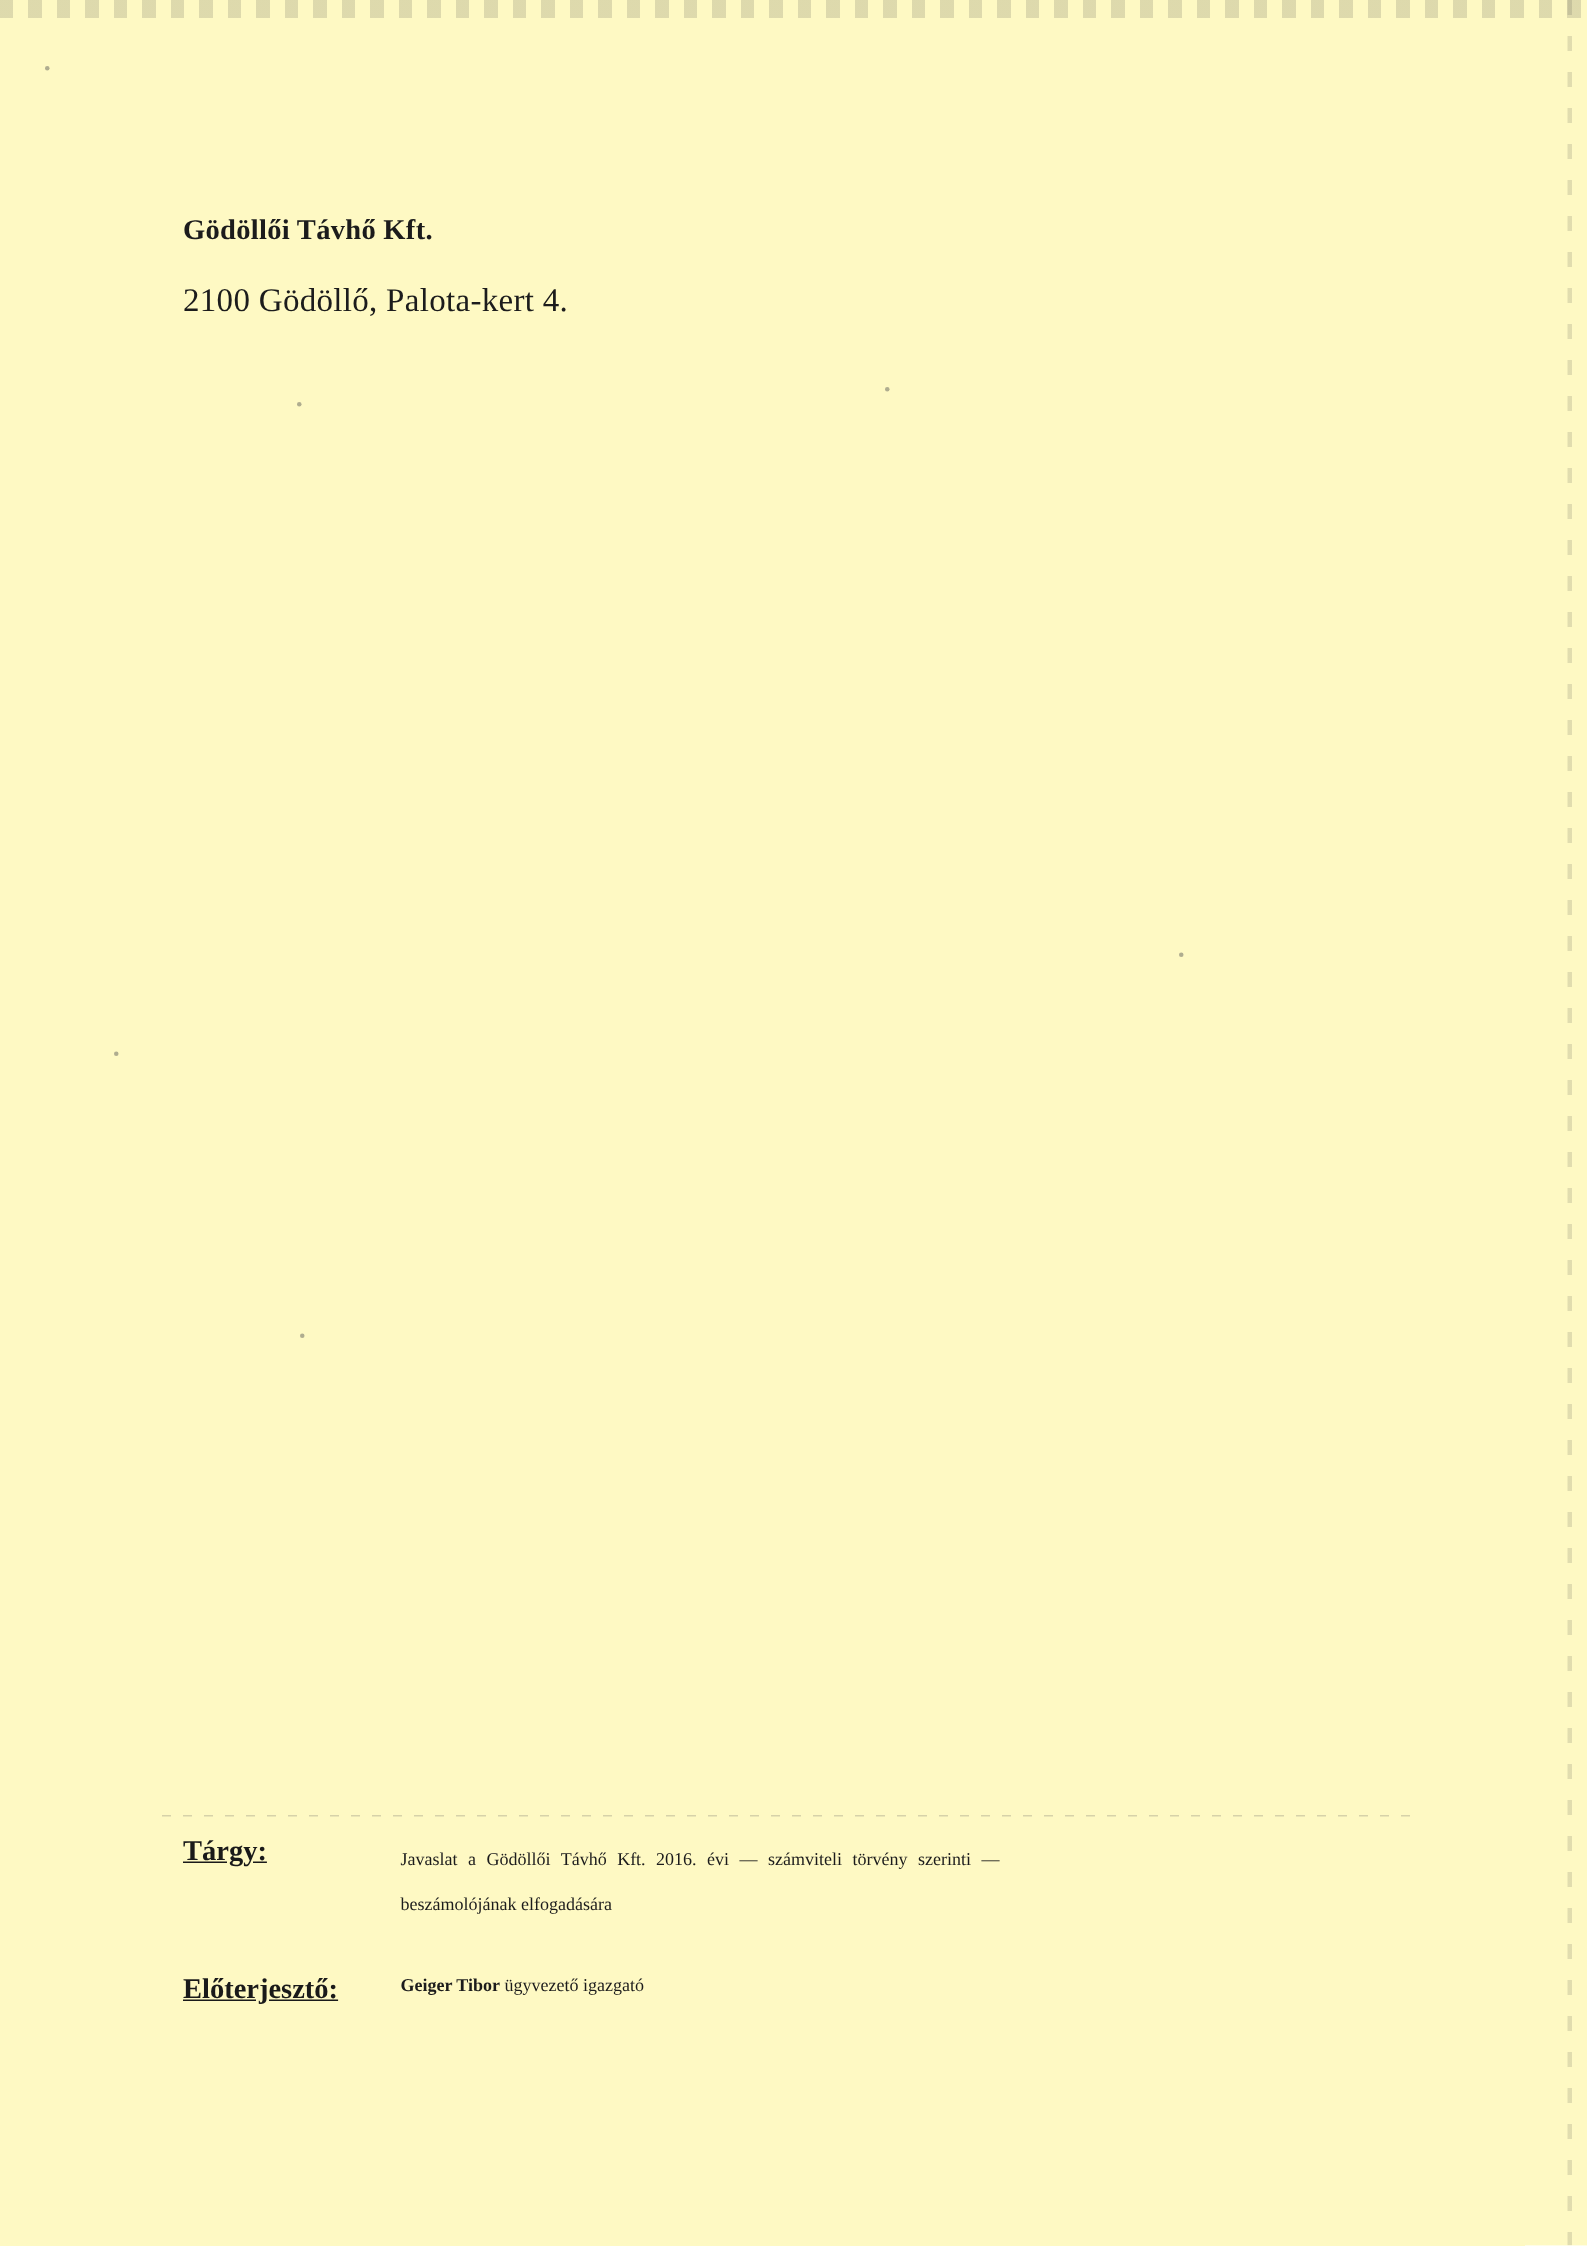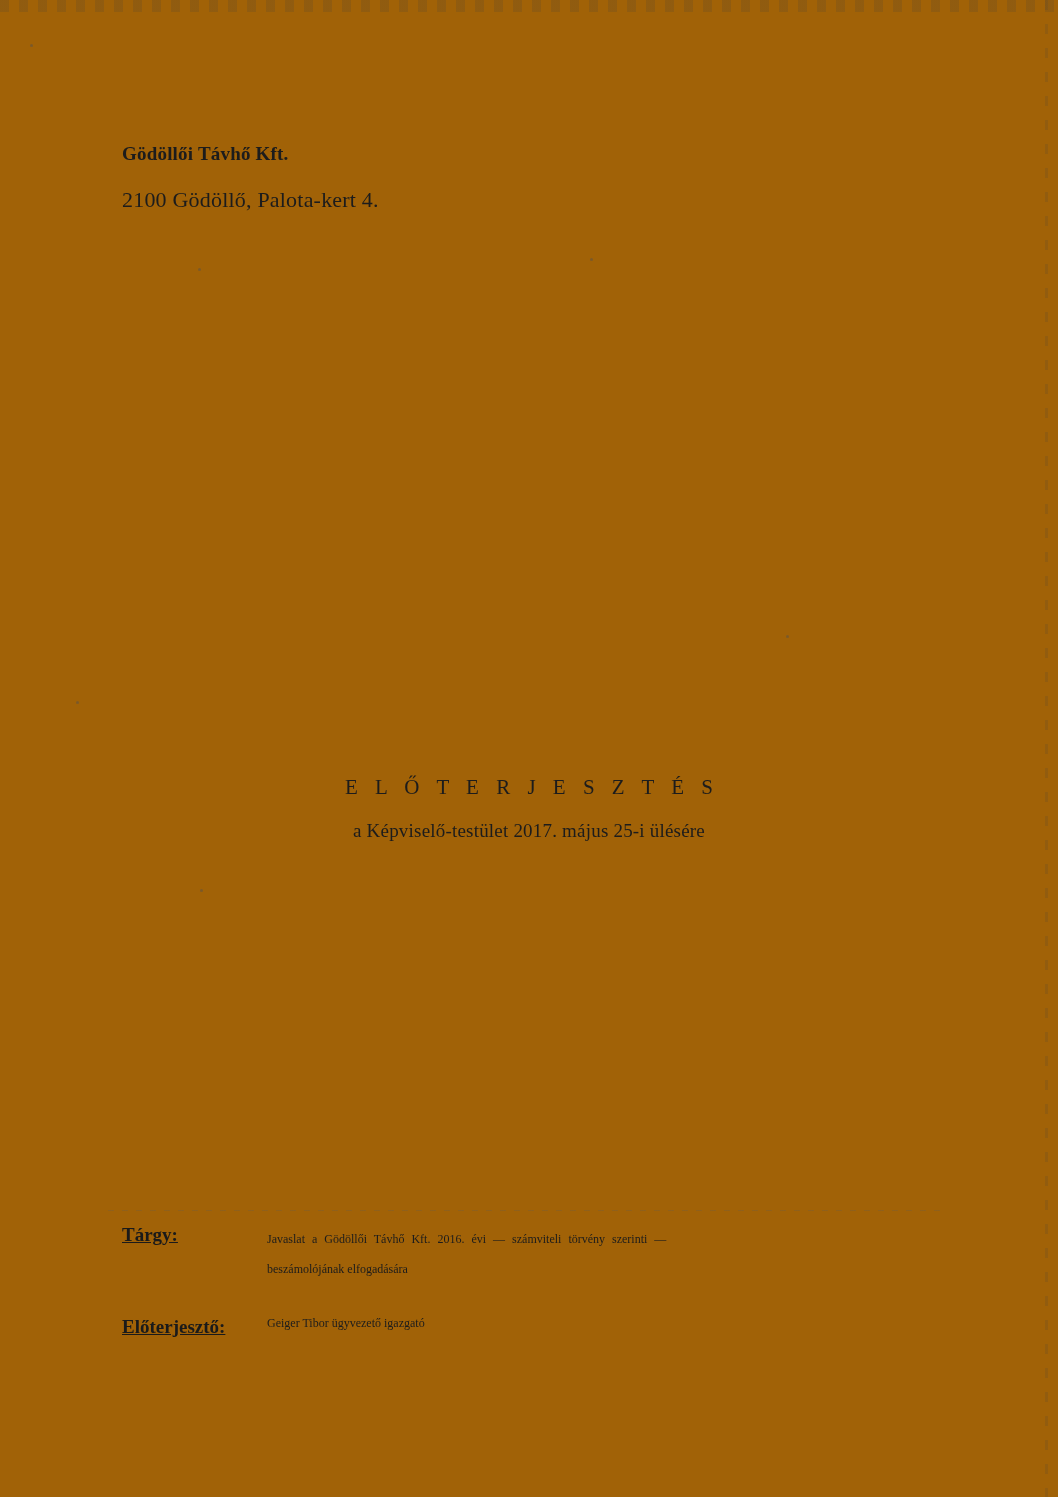--- a/index.html
+++ b/index.html
@@ -9,21 +9,21 @@
   }
   body {
     font-family: "Liberation Serif", serif;
     color: #1a1a1a;
   }
   .page {
     position: relative;
     width: 1058px;
     height: 1497px;
     margin: 0 auto;
-    background: #a16207;
+    background: #fef9c3;
     overflow: hidden;
   }
 
   
   .scan-edge-top {
     position: absolute;
     top: 0;
     left: 0;
     width: 1058px;
     height: 12px;
@@ -116,21 +116,21 @@
   .subject-value {
     font-size: 12px;
     line-height: 30px;
     color: #1c1c1c;
     flex: 1;
   }
   .subject-value .spaced {
     word-spacing: 4px;
   }
   .subject-value .bold {
-    font-weight: normal;
+    font-weight: bold;
   }
   .subject-row.second .subject-label {
     margin-top: 1px;
   }
   .presenter-row {
     margin-top: 24px;
     align-items: flex-end;
   }
 
   
@@ -160,24 +160,20 @@
   <div class="speck" style="left:590px; top:258px;"></div>
   <div class="speck" style="left:786px; top:635px;"></div>
   <div class="speck" style="left:76px; top:701px;"></div>
   <div class="speck" style="left:200px; top:889px;"></div>
 
   <div class="letterhead">
     <div class="line company">Gödöllői Távhő Kft.</div>
     <div class="line">2100 Gödöllő, Palota-kert 4.</div>
   </div>
 
-  <div class="title-block">
-    <div class="doc-title">E L Ő T E R J E S Z T É S</div>
-    <div class="doc-subtitle">a Képviselő-testület 2017. május 25-i ülésére</div>
-  </div>
 
   <div class="scan-line"></div>
 
   <div class="subject-block">
     <div class="subject-row">
       <div class="subject-label">Tárgy:</div>
       <div class="subject-value">
         <span class="spaced">Javaslat a Gödöllői Távhő Kft. 2016. évi — számviteli törvény szerinti —</span><br>
         <span>beszámolójának elfogadására</span>
       </div>

